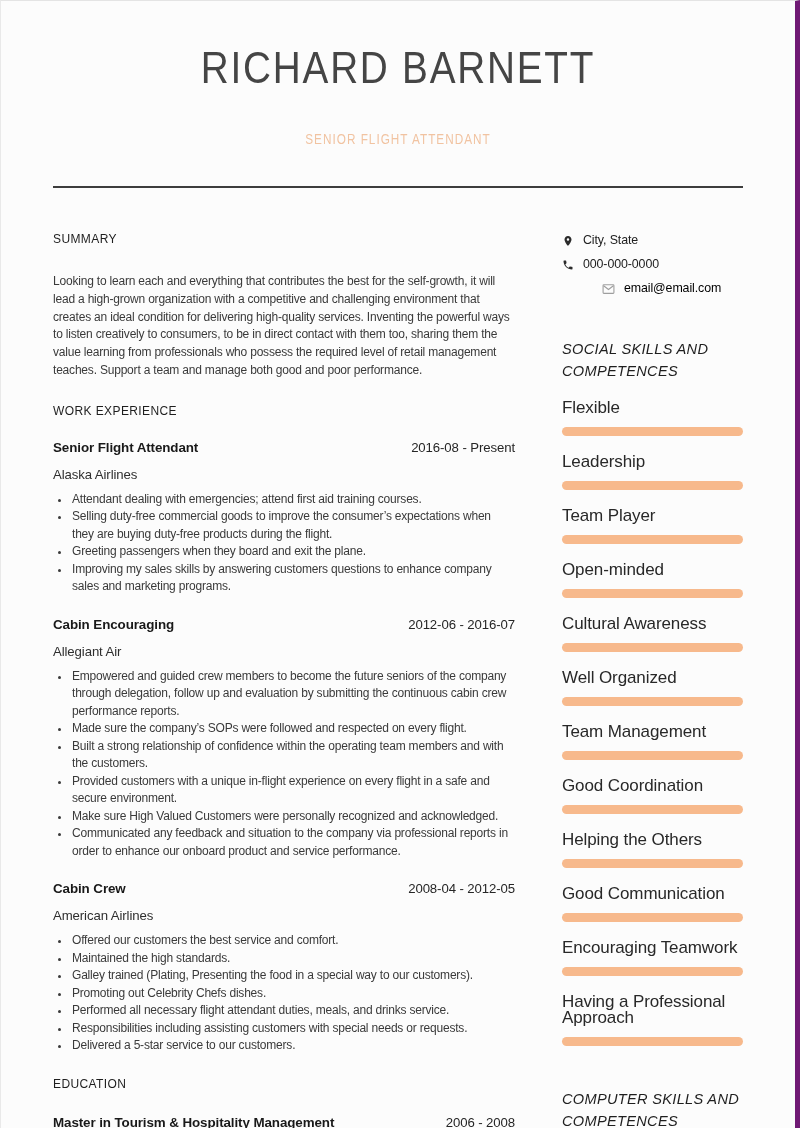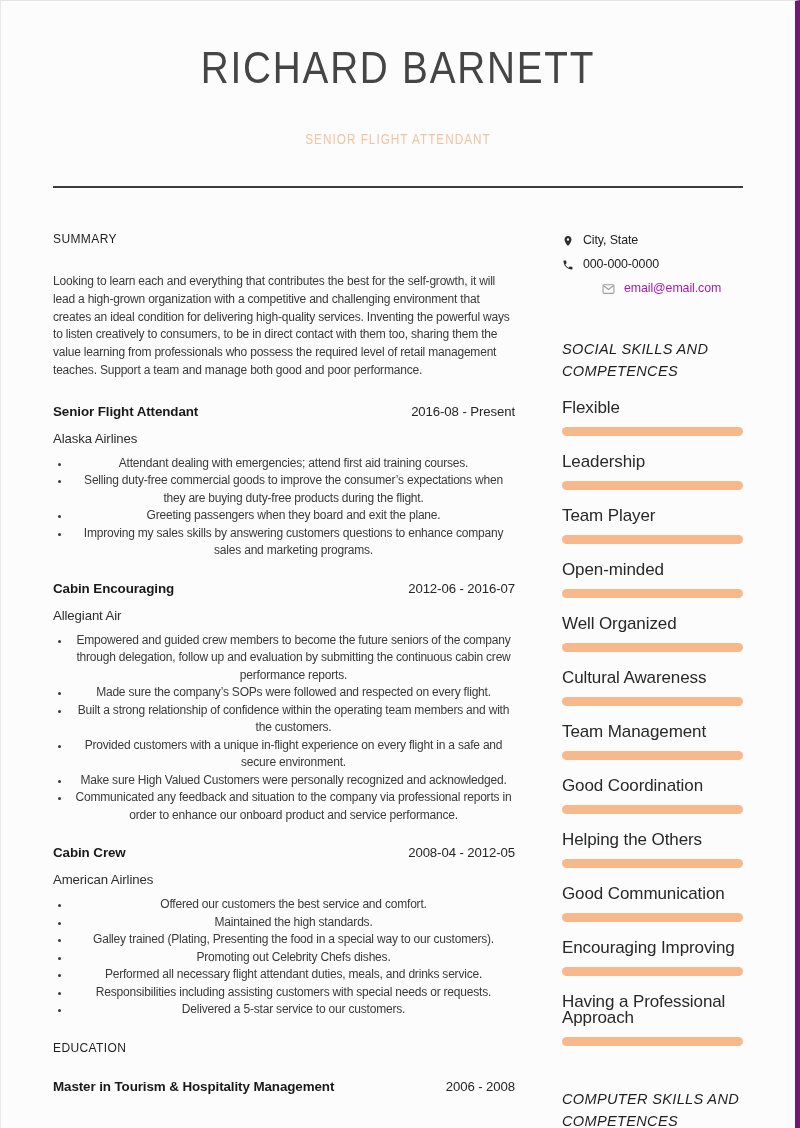--- a/index.html
+++ b/index.html
@@ -30,27 +30,27 @@
   h2.sec { margin:0; font-size:12px; line-height:16px; font-weight:400; letter-spacing:.4px; color:#1e1e1e; }
   .summary-text { margin:26px 0 0 0; font-size:12px; line-height:17.8px; letter-spacing:-.2px; color:#3a3a3a; }
   .work-section { margin-top:23px; }
   .edu-section  { margin-top:21px; }
   .job { margin-top:20px; }
   .edu-entry { margin-top:22px; }
   .job-head { display:flex; justify-content:space-between; align-items:baseline; }
   .job-title { margin:0; font-size:13.4px; line-height:17px; font-weight:700; color:#191919; letter-spacing:-.1px; }
   .job-dates { font-size:13.2px; line-height:17px; color:#262626; white-space:nowrap; letter-spacing:-.1px; }
   .job-company { margin-top:10px; font-size:13.2px; line-height:17px; color:#2e2e2e; letter-spacing:-.1px; }
-  ul.bullets { margin:8px 0 0 0; padding:0 0 0 18px;text-align:center; }
+  ul.bullets { margin:8px 0 0 0; padding:0 0 0 18px; }
   ul.bullets li { font-size:12px; line-height:17.5px; letter-spacing:-.2px; color:#3a3a3a; padding-left:1px; }
   ul.bullets li::marker { font-size:11px; color:#3a3a3a; }
   
   .contact-row { display:flex; align-items:flex-end; gap:9px; height:16px; margin-bottom:8px; font-size:12.4px; color:#212121; letter-spacing:-.1px; }
   .contact-row svg { flex:none; display:block; }
-  .contact-row.email { color:#a21caf;padding-left:40px; }
+  .contact-row.email { color:#000000;padding-left:40px; }
   .side-h { margin:43px 0 0 0; font-size:14.6px; line-height:22px; font-weight:400; letter-spacing:.3px; color:#1e1e1e;font-style:italic; }
   .skills { margin-top:18px; }
   .skill { margin-bottom:18px; }
   .skill-label { font-size:17px; line-height:16px; color:#282828; letter-spacing:-.1px; }
   .skill-bar { margin-top:11px; height:9px; border-radius:5px; }
   .skill-fill { height:9px; border-radius:5px; background:#f7b98c; }
   .computer-h { margin-top:42px; }
 </style>
 </head>
 <body>
@@ -64,20 +64,21 @@
   <div class="content">
 
     <div class="col-left">
 
       <section>
         <h2 class="sec">SUMMARY</h2>
         <p class="summary-text">Looking to learn each and everything that contributes the best for the self-growth, it will lead a high-grown organization with a competitive and challenging environment that creates an ideal condition for delivering high-quality services. Inventing the powerful ways to listen creatively to consumers, to be in direct contact with them too, sharing them the value learning from professionals who possess the required level of retail management teaches. Support a team and manage both good and poor performance.</p>
       </section>
 
       <section class="work-section">
+        <h2 class="sec">WORK EXPERIENCE</h2>
 
         <article class="job">
           <div class="job-head">
             <h3 class="job-title">Senior Flight Attendant</h3>
             <span class="job-dates">2016-08 - Present</span>
           </div>
           <div class="job-company">Alaska Airlines</div>
           <ul class="bullets">
             <li>Attendant dealing with emergencies; attend first aid training courses.</li>
             <li>Selling duty-free commercial goods to improve the consumer’s expectations when they are buying duty-free products during the flight.</li>
@@ -176,32 +177,32 @@
               <div class="skill-fill" style="width: 100%;"></div>
             </div>
         </div>
         <div class="skill">
           <div class="skill-label">Open-minded</div>
           <div class="skill-bar">
               <div class="skill-fill" style="width: 100%;"></div>
             </div>
         </div>
         <div class="skill">
+          <div class="skill-label">Cultural Awareness</div>
+          <div class="skill-bar">
+              <div class="skill-fill" style="width: 100%;"></div>
+            </div>
+        </div>
+        <div class="skill">
           <div class="skill-label">Well Organized</div>
           <div class="skill-bar">
               <div class="skill-fill" style="width: 100%;"></div>
             </div>
         </div>
         <div class="skill">
-          <div class="skill-label">Cultural Awareness</div>
-          <div class="skill-bar">
-              <div class="skill-fill" style="width: 100%;"></div>
-            </div>
-        </div>
-        <div class="skill">
           <div class="skill-label">Team Management</div>
           <div class="skill-bar">
               <div class="skill-fill" style="width: 100%;"></div>
             </div>
         </div>
         <div class="skill">
           <div class="skill-label">Good Coordination</div>
           <div class="skill-bar">
               <div class="skill-fill" style="width: 100%;"></div>
             </div>
@@ -212,21 +213,21 @@
               <div class="skill-fill" style="width: 100%;"></div>
             </div>
         </div>
         <div class="skill">
           <div class="skill-label">Good Communication</div>
           <div class="skill-bar">
               <div class="skill-fill" style="width: 100%;"></div>
             </div>
         </div>
         <div class="skill">
-          <div class="skill-label">Encouraging Improving</div>
+          <div class="skill-label">Encouraging Teamwork</div>
           <div class="skill-bar">
               <div class="skill-fill" style="width: 100%;"></div>
             </div>
         </div>
         <div class="skill">
           <div class="skill-label">Having a Professional Approach</div>
           <div class="skill-bar">
               <div class="skill-fill" style="width: 100%;"></div>
             </div>
         </div>

